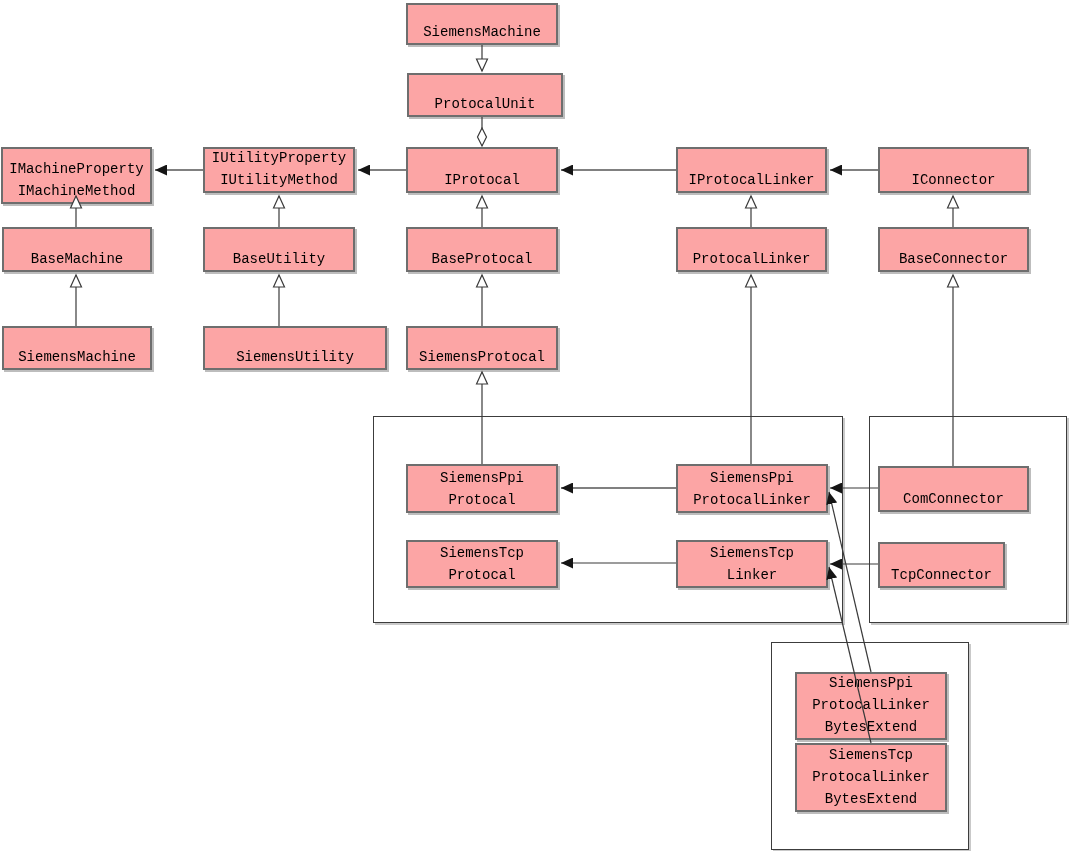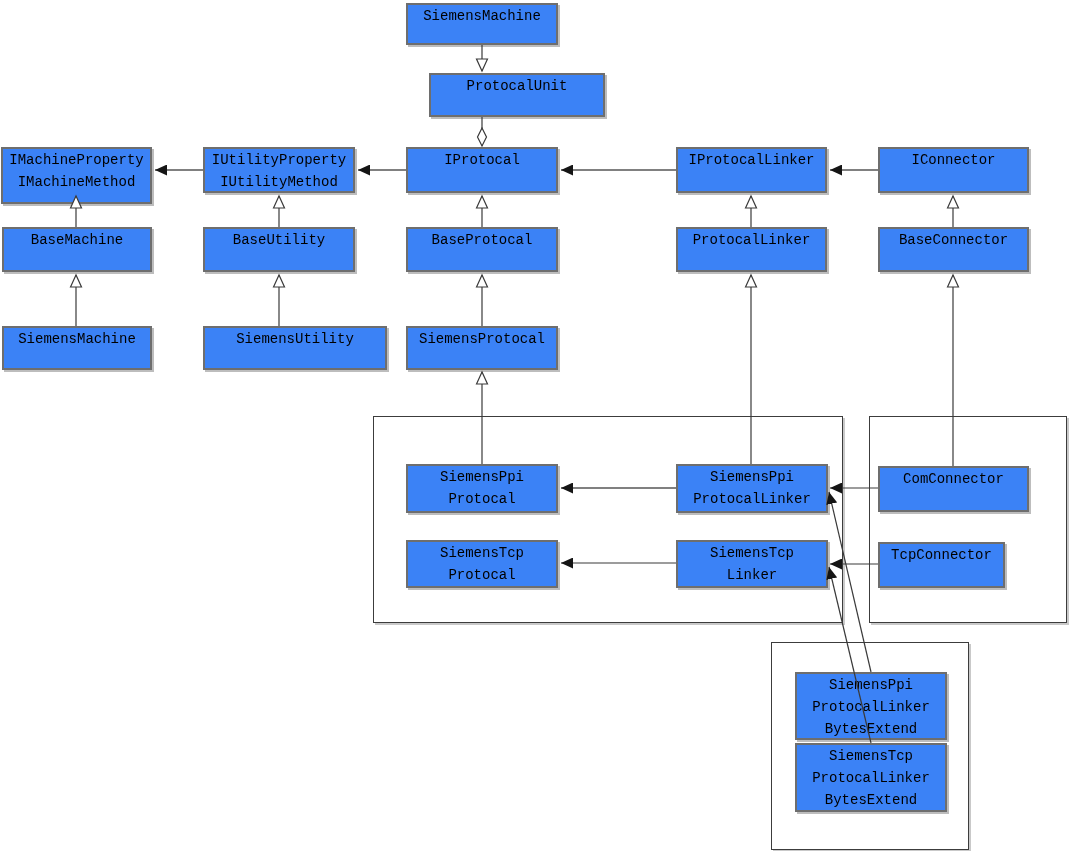--- a/index.html
+++ b/index.html
@@ -13,25 +13,25 @@
   .canvas {
     position: relative;
     width: 1069px;
     height: 851px;
     background: #ffffff;
     font-family: "Liberation Mono", "DejaVu Sans Mono", monospace;
   }
   .node {
     position: absolute;
     box-sizing: border-box;
-    background: #3b82f6;
+    background: #fca5a5;
     border: 2px solid #6e6e6e;
     box-shadow: 2px 2px 0 #bdbdbd;
     display: flex;
-    align-items: flex-start;
+    align-items: flex-end;
     justify-content: center;
     z-index: 2;
   }
   .node .lbl {
     white-space: pre-line;
     text-align: center;
     font-size: 14px;
     line-height: 22px;
     color: #000000;
   }
@@ -57,21 +57,21 @@
 <div class="canvas">
 
   <div class="container-box" style="left:373px;top:416px;width:470px;height:207px"></div>
   <div class="container-box" style="left:869px;top:416px;width:198px;height:207px"></div>
   <div class="container-box" style="left:771px;top:642px;width:198px;height:208px"></div>
 
   <div class="node" style="left:406px;top:3px;width:152px;height:42px">
     <span class="lbl">SiemensMachine</span>
   </div>
 
-  <div class="node" style="left:429px;top:73px;width:176px;height:44px">
+  <div class="node" style="left:407px;top:73px;width:156px;height:44px">
     <span class="lbl">ProtocalUnit</span>
   </div>
 
   <div class="node" style="left:1px;top:147px;width:151px;height:57px">
     <span class="lbl">IMachineProperty
 IMachineMethod</span>
   </div>
 
   <div class="node" style="left:203px;top:147px;width:152px;height:46px">
     <span class="lbl">IUtilityProperty

